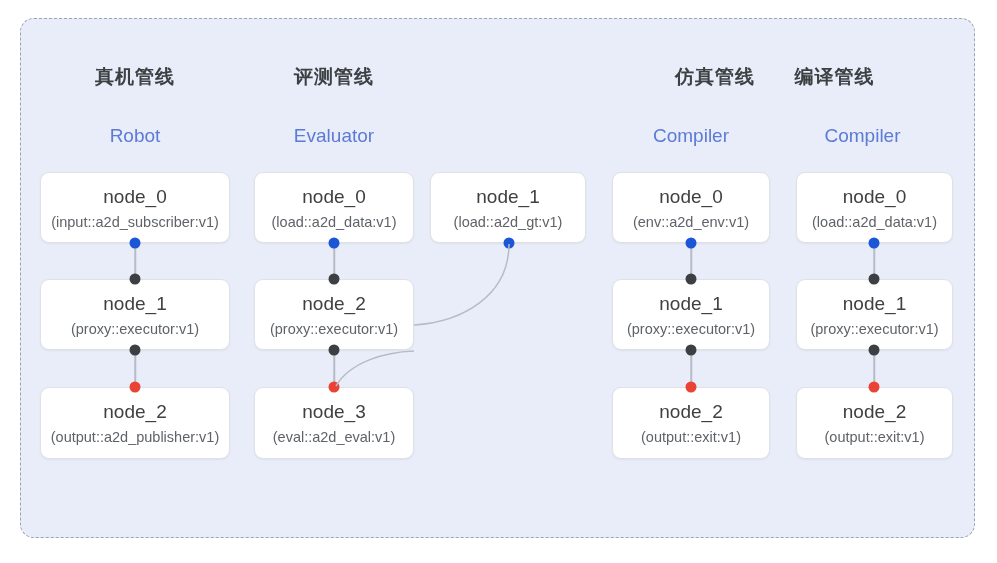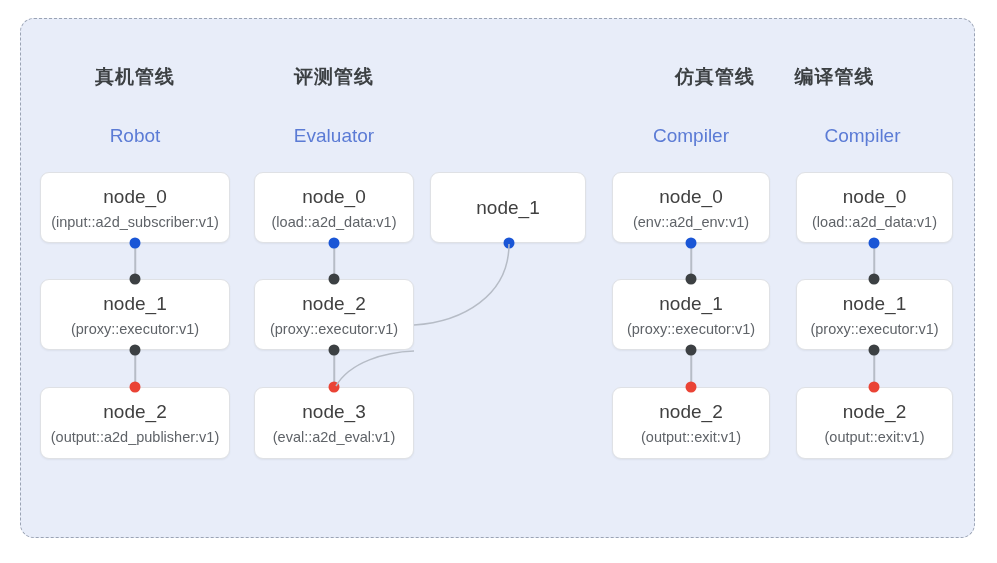--- a/index.html
+++ b/index.html
@@ -143,20 +143,21 @@
     <div class="node-name">node_2</div>
     <div class="node-type">(proxy::executor:v1)</div>
   </div>
   <div class="node" style="left:254px; top:387px; width:160px; height:72px;">
     <div class="node-name">node_3</div>
     <div class="node-type">(eval::a2d_eval:v1)</div>
   </div>
 
   <div class="node" style="left:430px; top:172px; width:156px; height:71px;">
     <div class="node-name">node_1</div>
+    <div class="node-type">(load::a2d_gt:v1)</div>
   </div>
 
   <div class="link-v" style="left:334px; top:243px; height:36px;"></div>
   <div class="link-v" style="left:334px; top:350px; height:37px;"></div>
   <div class="dot blue" style="left:334px; top:243px;"></div>
   <div class="dot black" style="left:334px; top:279px;"></div>
   <div class="dot black" style="left:334px; top:350px;"></div>
   <div class="dot red" style="left:334px; top:387px;"></div>
   <div class="dot blue" style="left:509px; top:243px;"></div>
 

